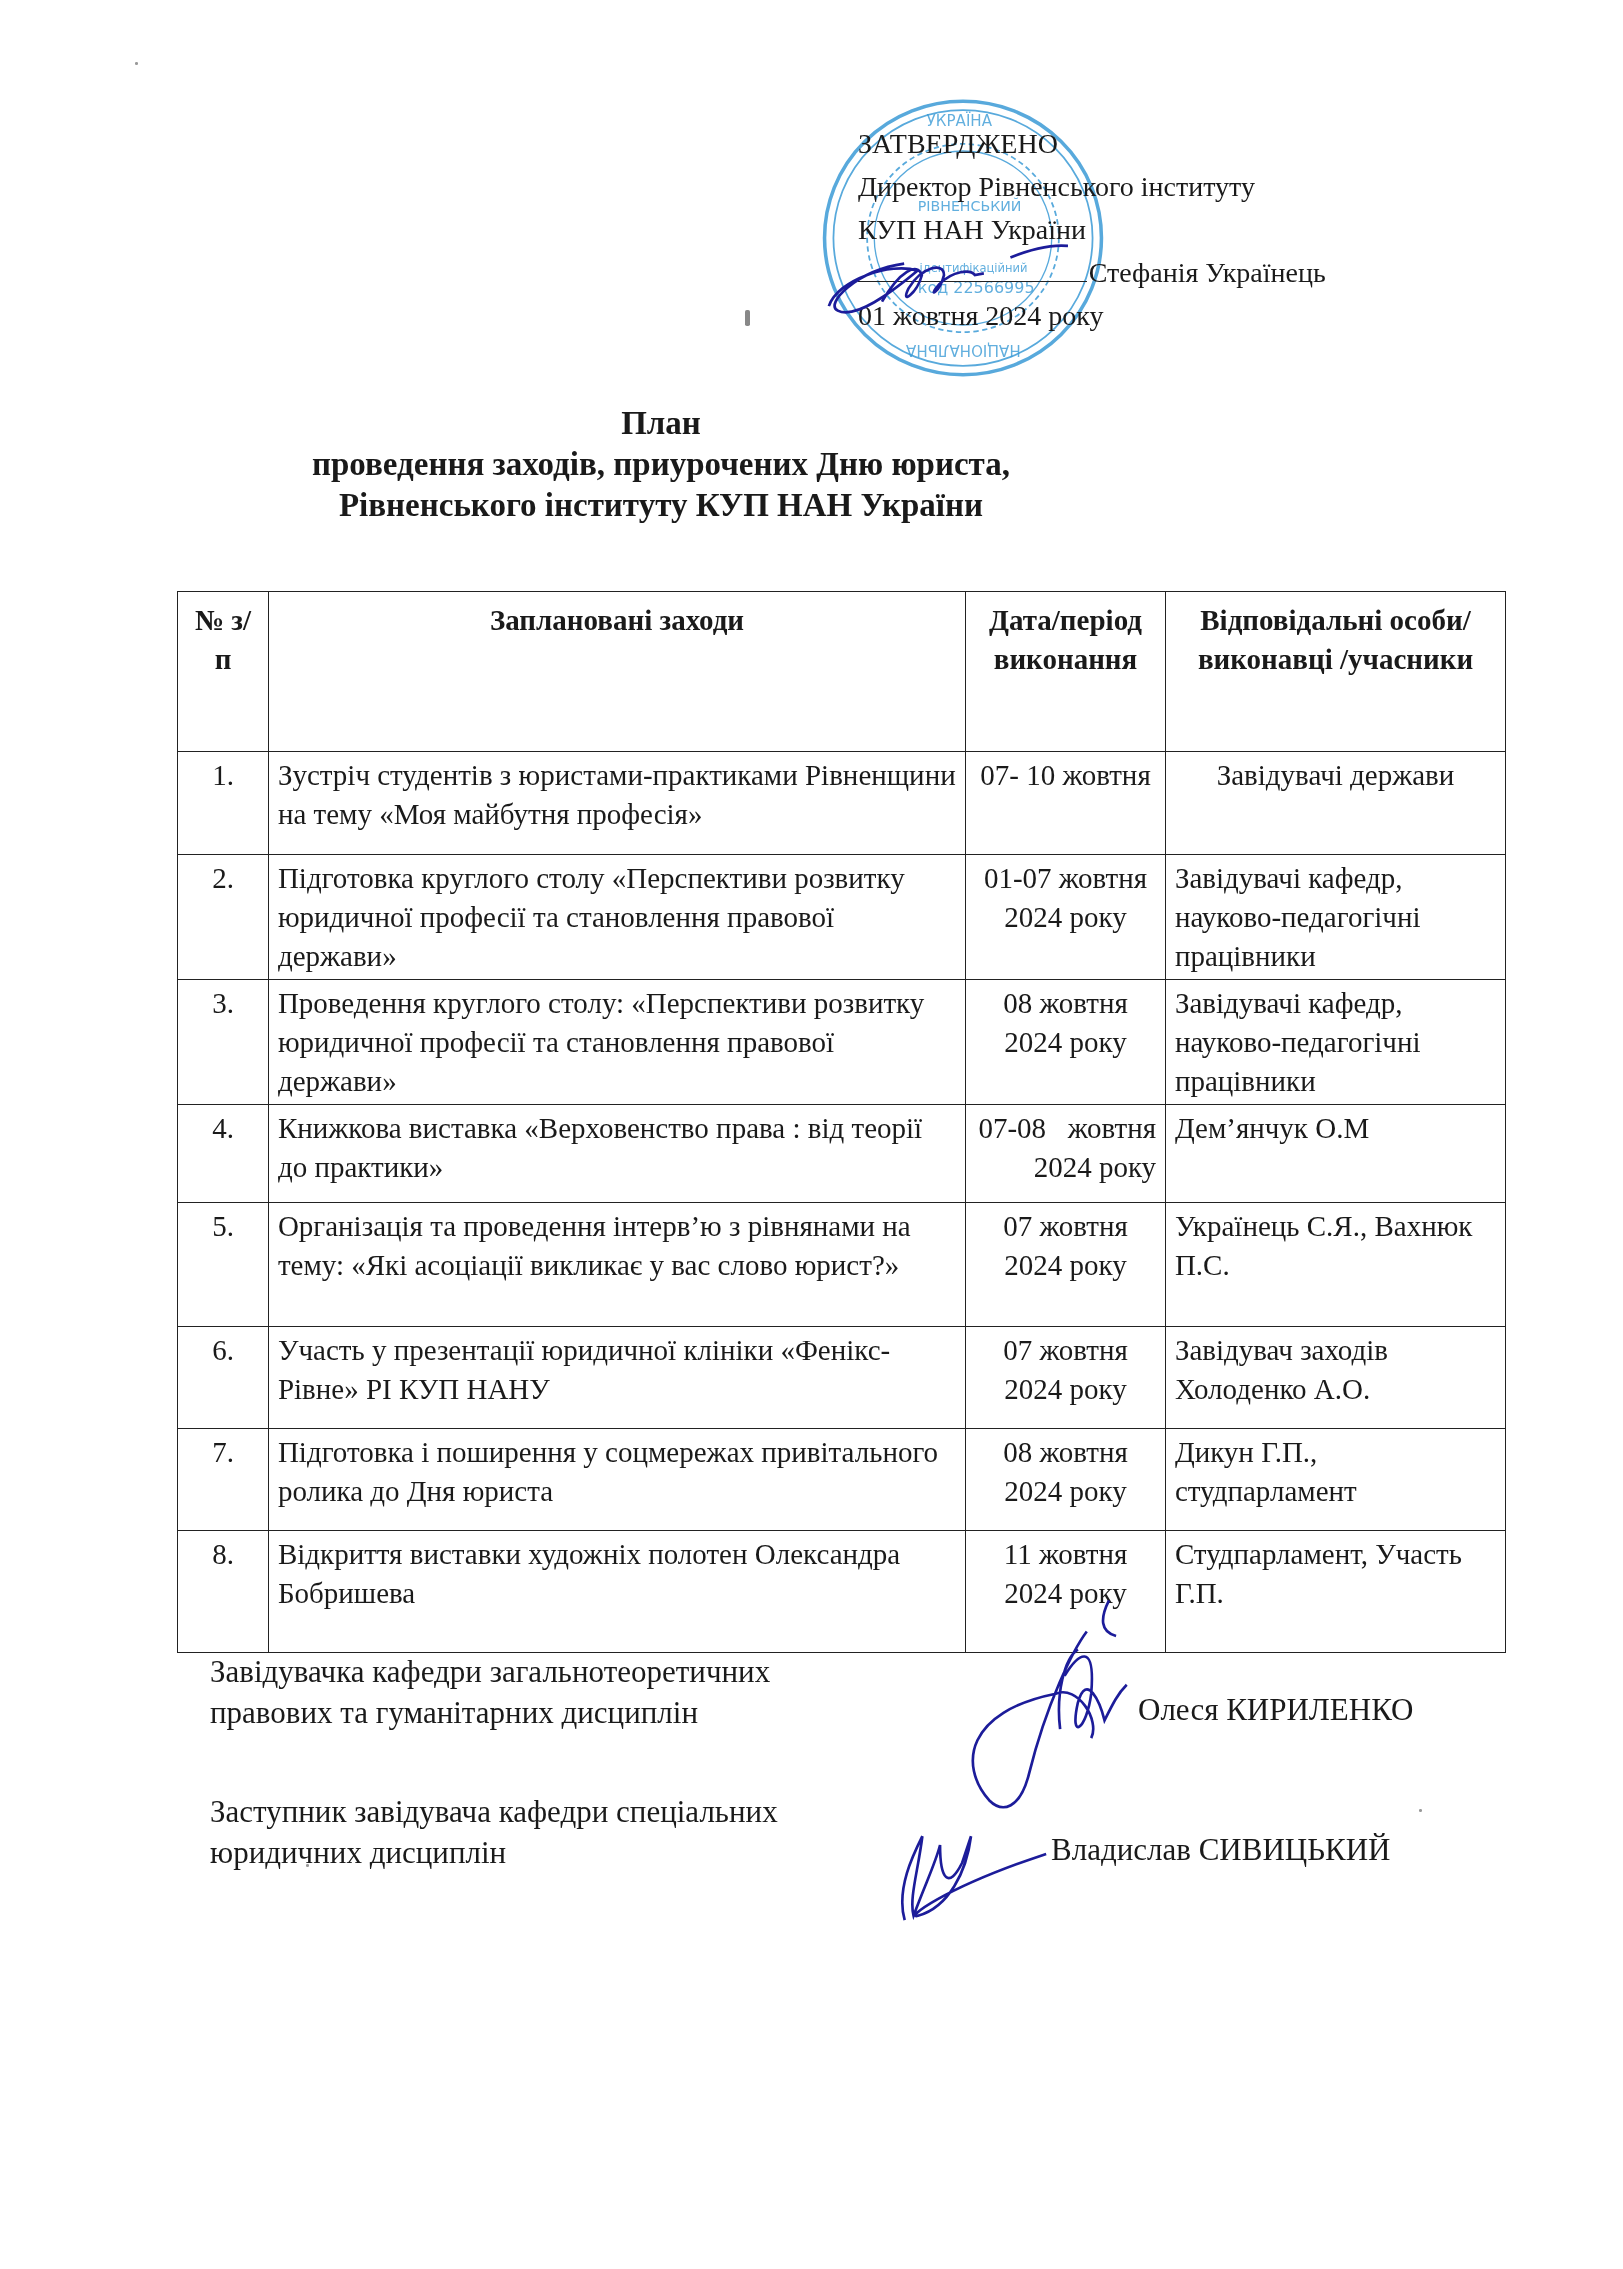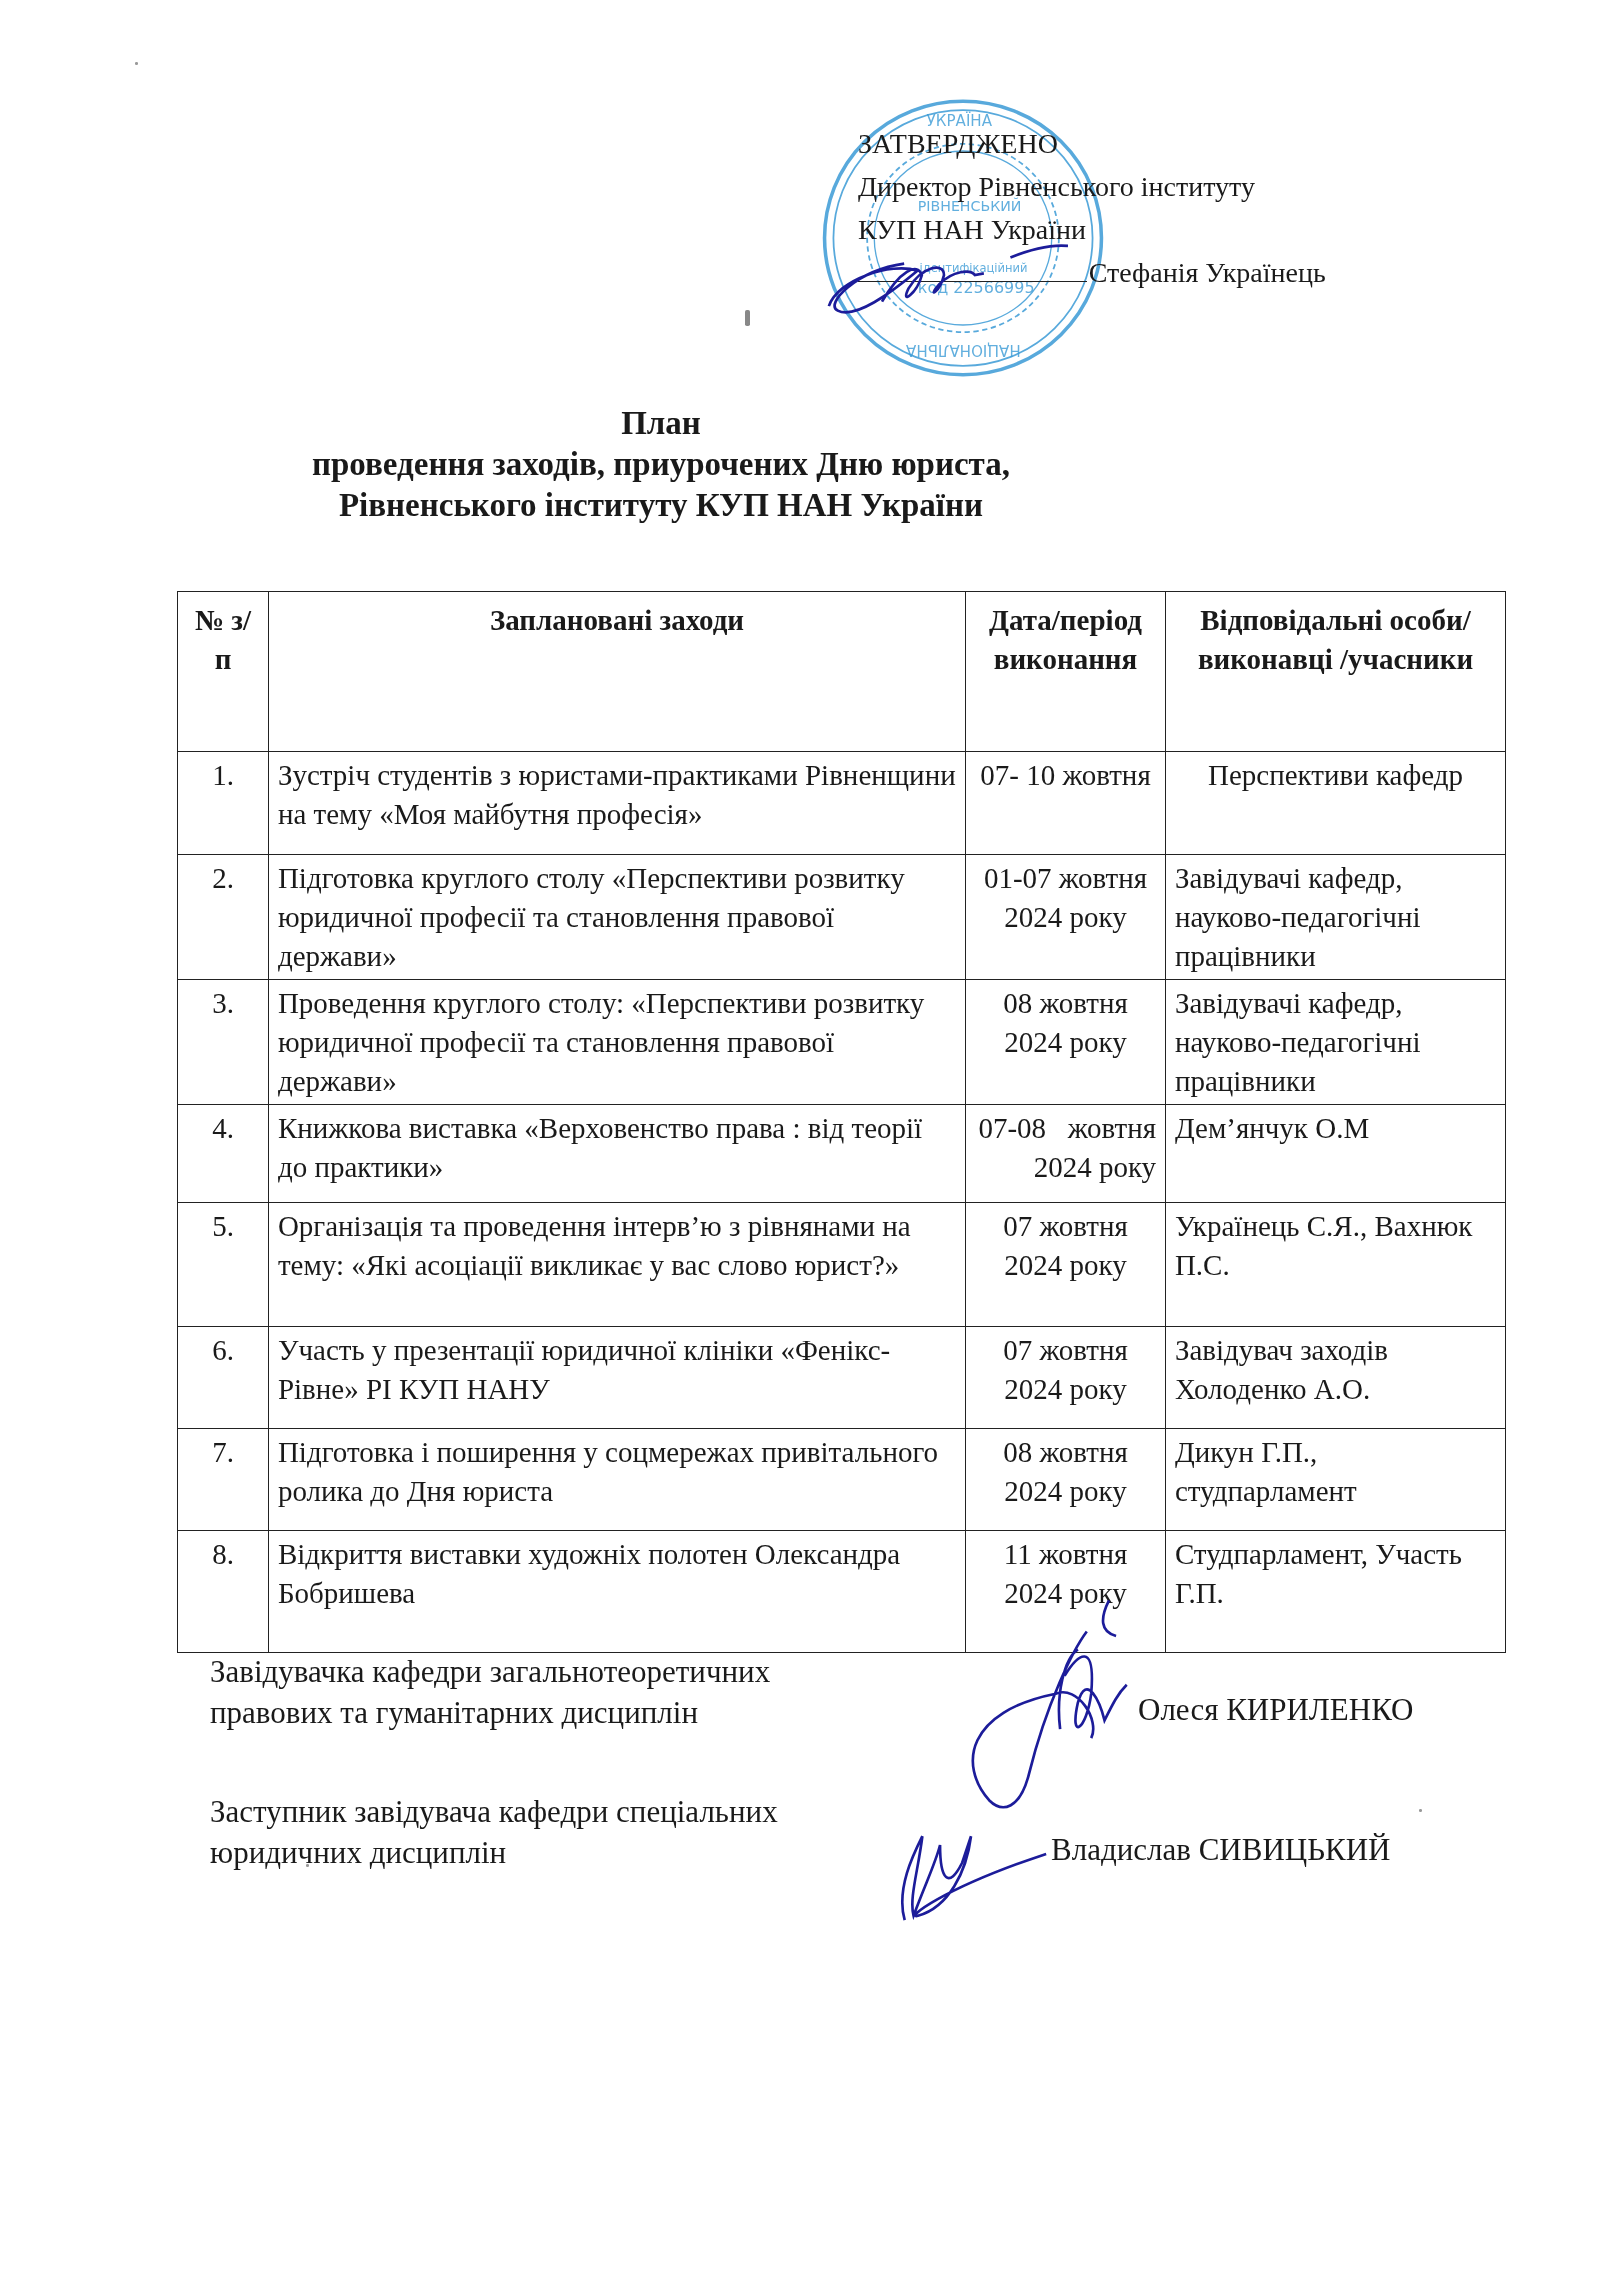--- a/index.html
+++ b/index.html
@@ -44,20 +44,21 @@
     <text x="112" y="198" font-size="13">ідентифікаційний</text>
     <text x="110" y="222" font-size="18">код 22566995</text>
   </g>
 </svg>
 
 <div class="abs approval">
   <div>ЗАТВЕРДЖЕНО</div>
   <div>Директор Рівненського інституту</div>
   <div>КУП НАН України</div>
   <div><span class="sign-line"></span><span>Стефанія Українець</span></div>
+  <div>01 жовтня 2024 року</div>
 </div>
 
 <svg class="sig" style="left:820px;top:244px;width:248px;height:80px" viewBox="0 0 280 90">
   <path d="M10 70 C 20 40, 80 20, 110 30 C 80 55, 40 85, 20 75 C 5 68, 40 30, 95 22 M70 65 C 90 30, 110 20, 115 35 C 110 55, 90 70, 100 50 C 115 25, 140 20, 140 35 C 135 55, 120 62, 135 45 C 150 30, 170 28, 175 35 L 185 33 M 215 15 C 240 5, 260 0, 280 2" stroke="#1c1c9a" stroke-width="3" fill="none"></path>
 </svg>
 
 <div class="speck" style="left:745px;top:310px;width:5.3px;height:16px;background:#888;border-radius:1.8px"></div>
 <div class="speck" style="left:135px;top:62px;width:2.7px;height:2.7px"></div>
 
 <div class="abs title-block">
@@ -79,21 +80,21 @@
       <th>Заплановані заходи</th>
       <th>Дата/період виконання</th>
       <th>Відповідальні особи/виконавці /учасники</th>
     </tr>
   </thead>
   <tbody>
     <tr style="height:103px">
       <td class="c-num">1.</td>
       <td>Зустріч студентів з юристами-практиками Рівненщини на тему «Моя майбутня професія»</td>
       <td class="c-date">07- 10 жовтня</td>
-      <td class="c-date">Перспективи кафедр</td>
+      <td class="c-date">Завідувачі держави</td>
     </tr>
     <tr style="height:121px">
       <td class="c-num">2.</td>
       <td>Підготовка круглого столу «Перспективи розвитку юридичної професії та становлення правової держави»</td>
       <td class="c-date">01-07 жовтня 2024 року</td>
       <td>Завідувачі кафедр, науково-педагогічні працівники</td>
     </tr>
     <tr style="height:121px">
       <td class="c-num">3.</td>
       <td>Проведення круглого столу: «Перспективи розвитку юридичної професії та становлення правової держави»</td>

